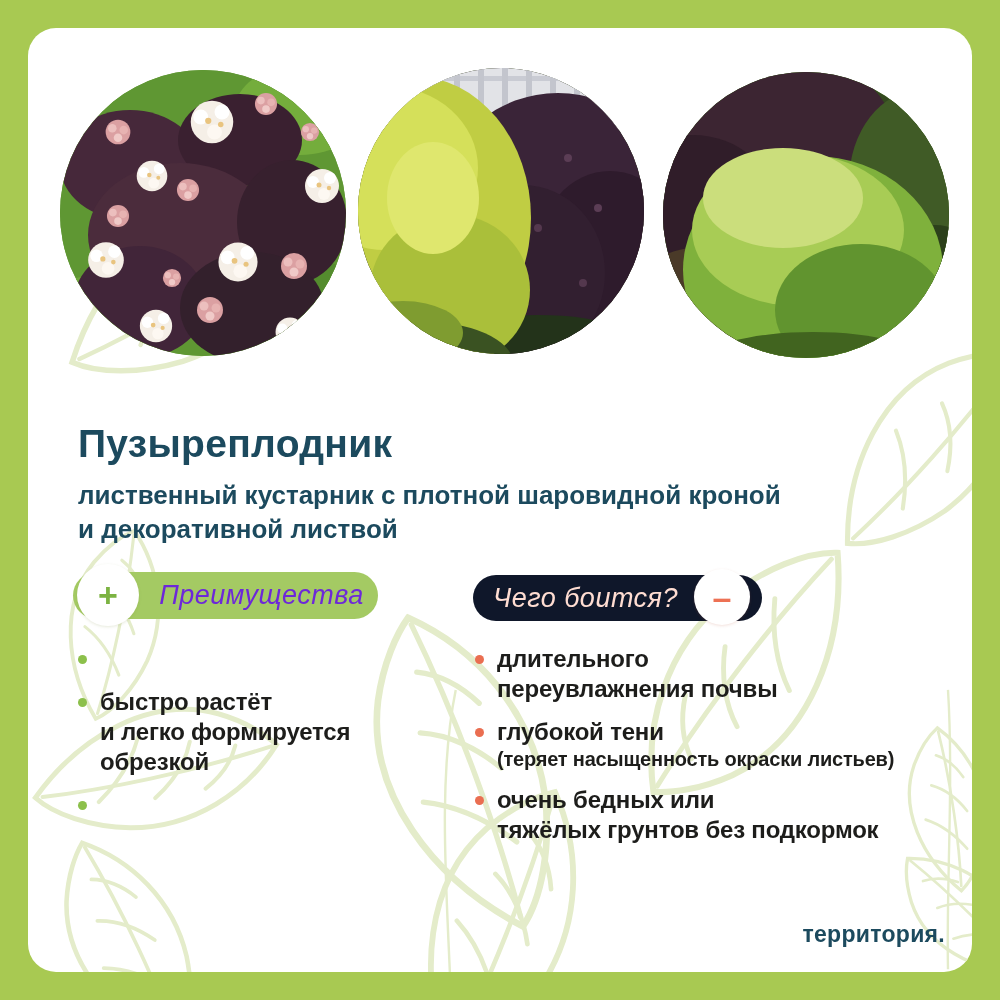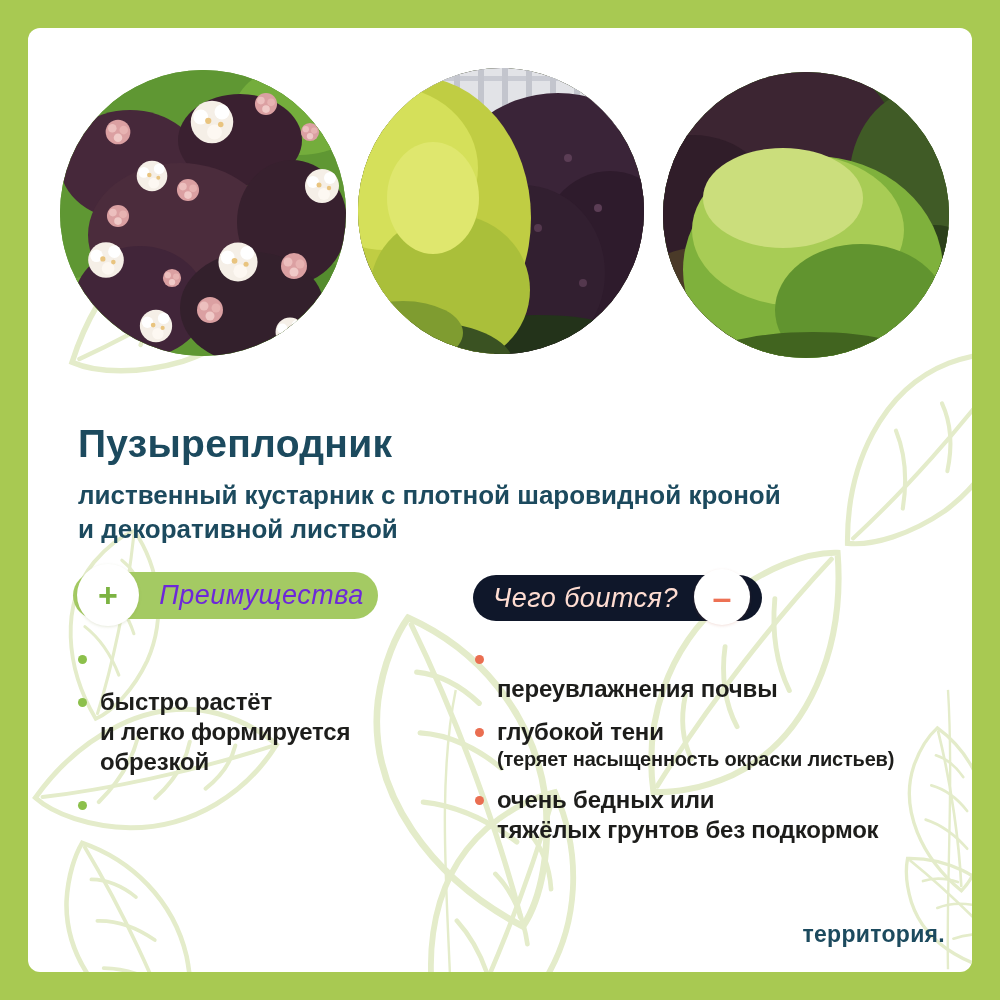--- a/index.html
+++ b/index.html
@@ -6,21 +6,21 @@
   html,body { width:1000px; height:1000px; }
   body {
     position:relative;
     background:#a8c952;
     font-family:"Liberation Sans", sans-serif;
     overflow:hidden;
   }
   .card {
     position:absolute; inset:28px;
     background:#ffffff;
-    border-radius:12px;
+    border-radius:28px;
     overflow:hidden;
   }
   
   .leaf { position:absolute; z-index:0; pointer-events:none; }
   .leaf use { stroke:#e4ecca; }
   
   .photo {
     position:absolute; width:286px; height:286px;
     border-radius:50%; overflow:hidden; z-index:1;
     background:#5f9733;
@@ -278,21 +278,21 @@
     </li>
     <li>
       <span class="dot"></span>
     </li>
   </ul>
 
   <ul class="list list-cons">
     <li>
       <span class="dot"></span>
       <p class="item-text">
-        <br>
+        <span>длительного</span><br>
         <span>переувлажнения почвы</span>
       </p>
     </li>
     <li>
       <span class="dot"></span>
       <p class="item-text">
         <span>глубокой тени</span>
         <span class="note">(теряет насыщенность окраски листьев)</span>
       </p>
     </li>

